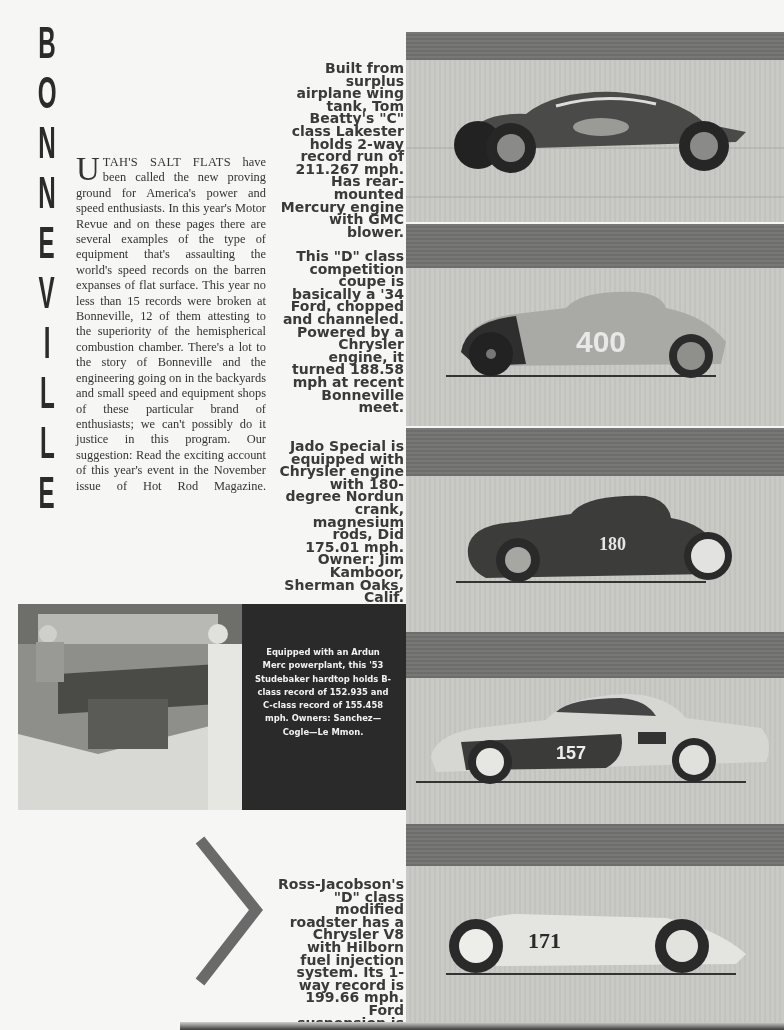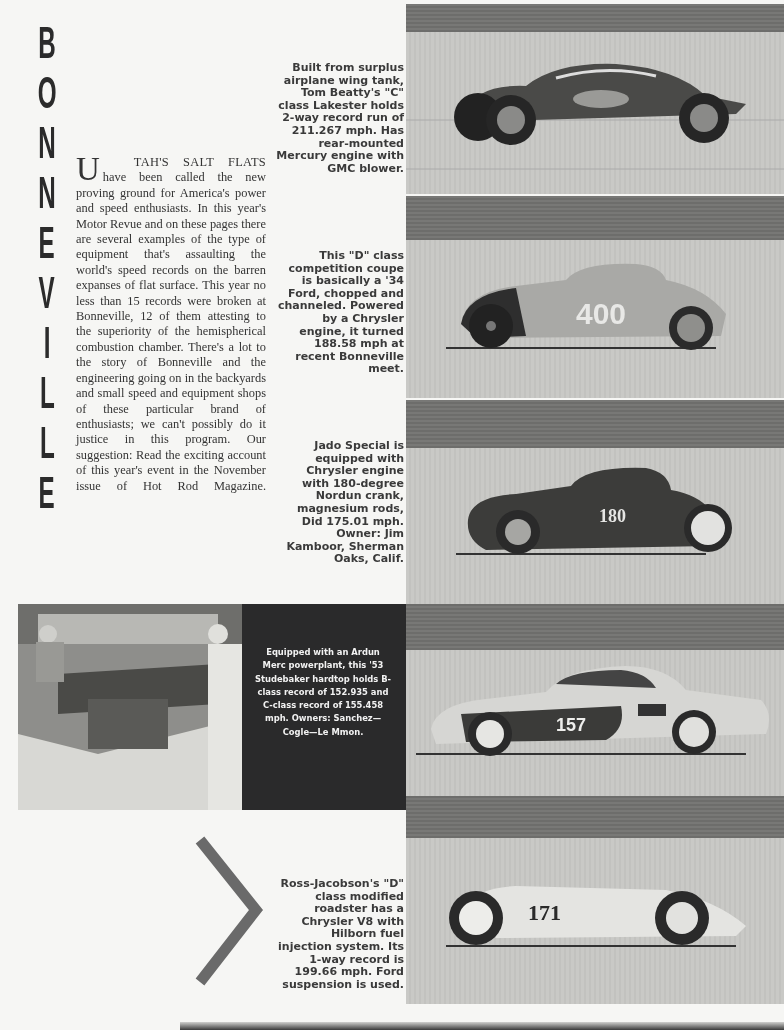--- a/index.html
+++ b/index.html
@@ -18,35 +18,36 @@
 
   .intro {
     position: absolute; left: 76px; top: 155px; width: 190px;
     font-family: "Liberation Serif", serif; font-size: 12.4px; line-height: 15.4px;
     color: #333; text-align: justify; text-align-last: justify;
   }
   .intro .dropcap {
     float: left; font-size: 33px; line-height: 26px; margin: 1px 3px 0 0;
     font-family: "Liberation Serif", serif; color: #333;
   }
-  .intro .lead { letter-spacing: 0.3px; margin-left: 31px; }
+  .intro .lead { letter-spacing: 0.3px; }
 
   .caption {
     position: absolute; width: 128px;
-    font-family: "DejaVu Sans", sans-serif; font-weight: bold; font-size: 11px;
+    font-family: "DejaVu Sans", sans-serif; font-weight: bold; font-size: 14px;
     line-height: 12.6px; text-align: right; color: #3a3a3a;
   }
   .caption.dark {
     color: #f2f2f2; font-size: 8.4px; line-height: 13.3px; text-align: center;
     width: 138px;
   }
 
   .photo {
     position: absolute; left: 406px; width: 378px; overflow: hidden;
     background: #c8c8c6;
+    margin-top: 28px;
   }
   .photo .sky {
     position: absolute; left: 0; right: 0; top: 0; height: 28px;
     background: repeating-linear-gradient(0deg, #6d6d6b 0 2px, #787876 2px 4px);
   }
   .photo .ground {
     position: absolute; left: 0; right: 0; bottom: 0; top: 28px;
     background: repeating-linear-gradient(90deg, #c9c9c6 0 3px, #c2c2bf 3px 5px);
   }
   .photo svg { position: absolute; left: 0; top: 0; }

